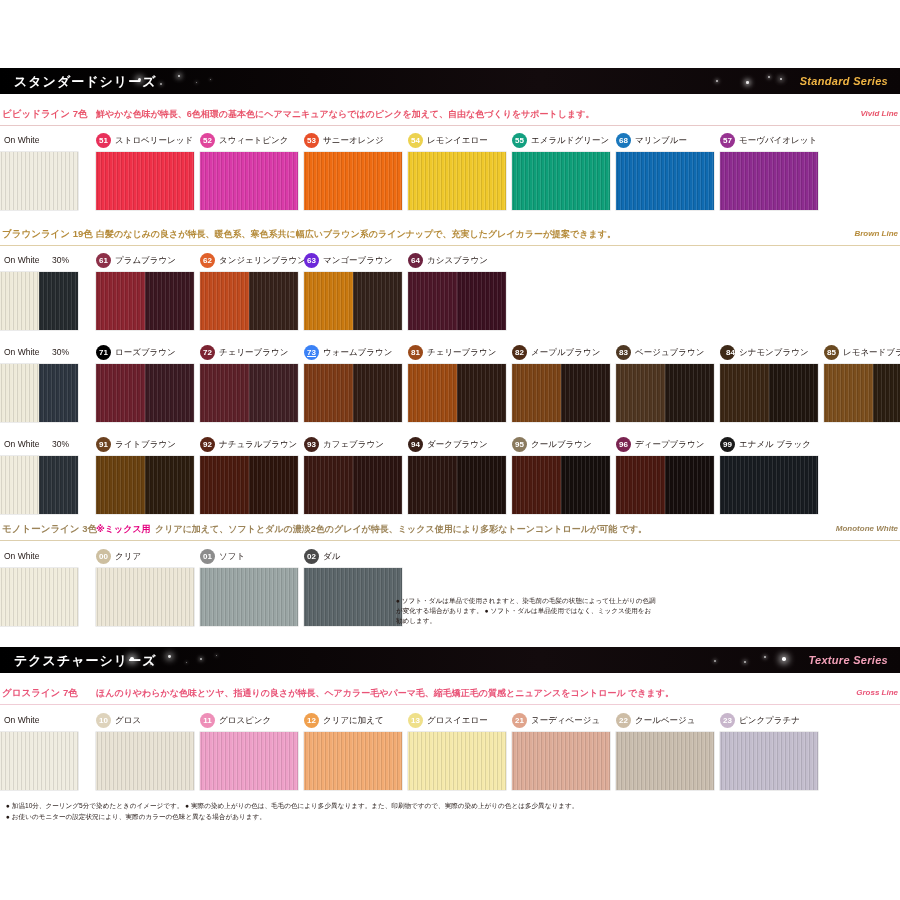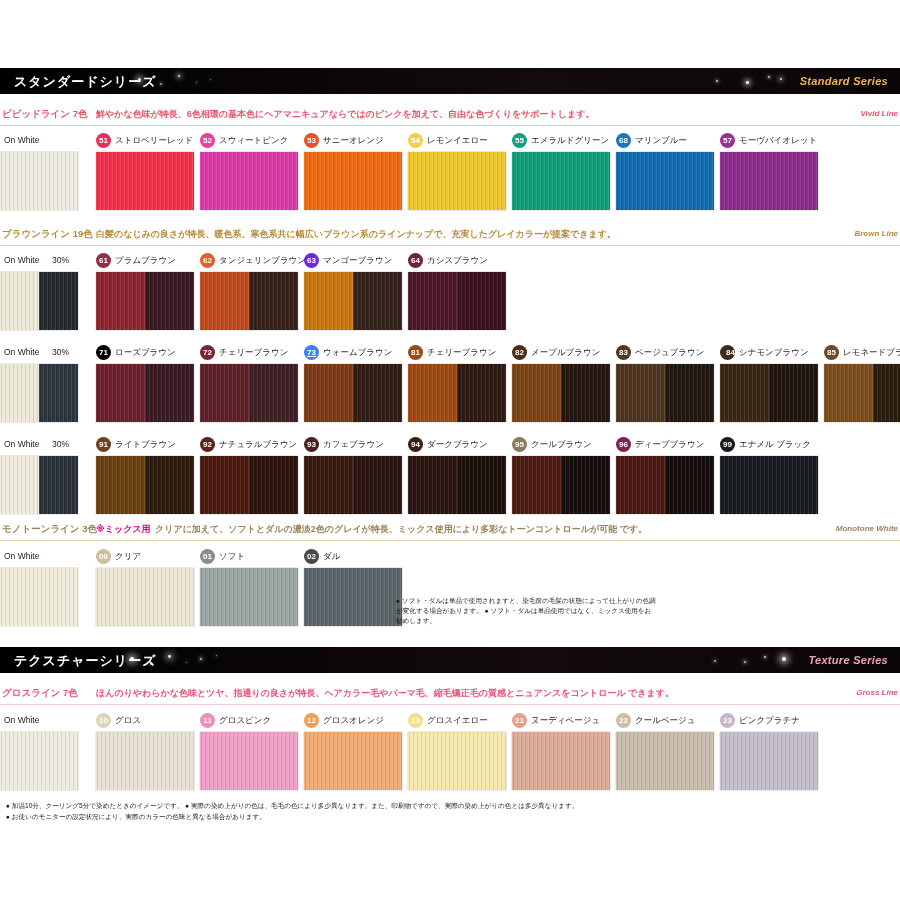--- a/index.html
+++ b/index.html
@@ -419,21 +419,21 @@
       </div>
       <div class="cell" style="left: 200px; top: 713px;">
         <div class="badge" style="background: rgb(238, 143, 184);">11</div>
         <div class="nm">グロスピンク</div>
         <div style="width: 98px; height: 58px; display: flex; box-shadow: rgba(0, 0, 0, 0.16) 0px 0px 0px 0.5px; position: absolute; left: 0px; top: 19px;">
           <div style="flex: 1 1 0%; height: 100%; position: relative; background: repeating-linear-gradient(90deg, rgba(255, 255, 255, 0.1) 0px, rgba(255, 255, 255, 0.1) 1px, rgba(0, 0, 0, 0.1) 1px, rgba(0, 0, 0, 0.1) 2px, rgba(255, 255, 255, 0) 2px, rgba(255, 255, 255, 0) 4px) rgb(238, 160, 200);"></div>
         </div>
       </div>
       <div class="cell" style="left: 304px; top: 713px;">
         <div class="badge" style="background: rgb(240, 160, 78);">12</div>
-        <div class="nm">グロスオレンジ</div>
+        <div class="nm">クリアに加えて</div>
         <div style="width: 98px; height: 58px; display: flex; box-shadow: rgba(0, 0, 0, 0.16) 0px 0px 0px 0.5px; position: absolute; left: 0px; top: 19px;">
           <div style="flex: 1 1 0%; height: 100%; position: relative; background: repeating-linear-gradient(90deg, rgba(255, 255, 255, 0.1) 0px, rgba(255, 255, 255, 0.1) 1px, rgba(0, 0, 0, 0.1) 1px, rgba(0, 0, 0, 0.1) 2px, rgba(255, 255, 255, 0) 2px, rgba(255, 255, 255, 0) 4px) rgb(242, 171, 115);"></div>
         </div>
       </div>
       <div class="cell" style="left: 408px; top: 713px;">
         <div class="badge" style="background: rgb(239, 224, 138);">13</div>
         <div class="nm">グロスイエロー</div>
         <div style="width: 98px; height: 58px; display: flex; box-shadow: rgba(0, 0, 0, 0.16) 0px 0px 0px 0.5px; position: absolute; left: 0px; top: 19px;">
           <div style="flex: 1 1 0%; height: 100%; position: relative; background: repeating-linear-gradient(90deg, rgba(255, 255, 255, 0.1) 0px, rgba(255, 255, 255, 0.1) 1px, rgba(0, 0, 0, 0.1) 1px, rgba(0, 0, 0, 0.1) 2px, rgba(255, 255, 255, 0) 2px, rgba(255, 255, 255, 0) 4px) rgb(245, 233, 171);"></div>
         </div>

